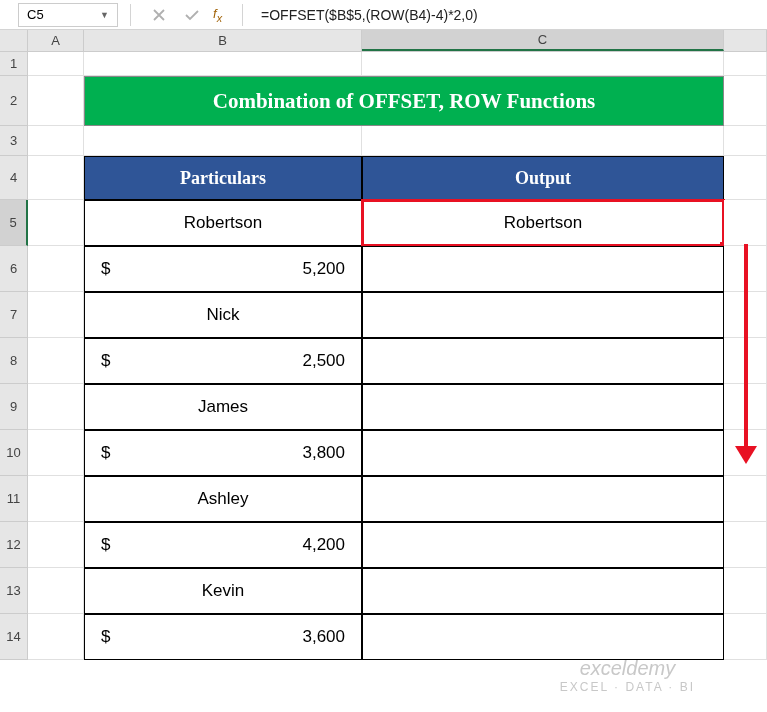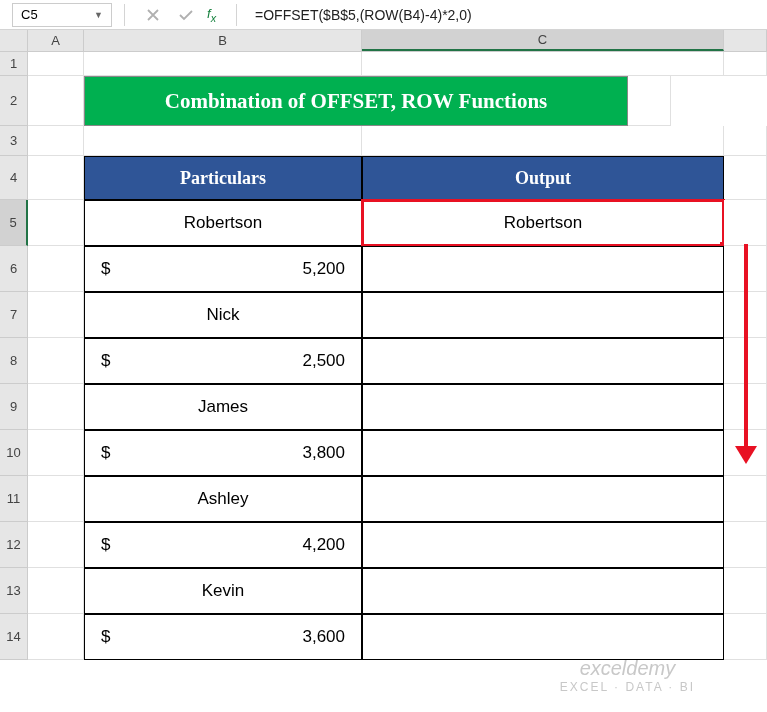--- a/index.html
+++ b/index.html
@@ -20,29 +20,29 @@
     background: #fff;
   }
   .name-box {
     width: 100px;
     height: 24px;
     border: 1px solid #ccc;
     display: flex;
     align-items: center;
     padding: 0 8px;
     font-size: 13px;
-    margin-left: 12px;
+    margin-left: 18px;
     background: #fff;
     justify-content: space-between;
   }
   .name-box .dd { color: #666; font-size: 9px; }
   .fb-divider { width: 1px; height: 22px; background: #d4d4d4; margin: 0 12px; }
   .fb-btn { color: #b0b0b0; font-size: 14px; margin: 0 10px; display: flex; align-items: center; }
   .fb-btn svg { display: block; }
-  .fx-label { font-style: italic; font-size: 13px; color: #15803d; margin: 0 8px 0 4px; }
+  .fx-label { font-style: italic; font-size: 13px; color: #a16207; margin: 0 8px 0 4px; }
   .formula-input {
     flex: 1;
     height: 24px;
     border: none;
     font-size: 14px;
     padding: 0 6px;
     outline: none;
     font-family: 'Segoe UI', Arial, sans-serif;
     color: #222;
   }
@@ -198,21 +198,21 @@
     <div class="row-hdr r1">1</div>
     <div class="cell colA r1"></div>
     <div class="cell colB r1"></div>
     <div class="cell colC r1"></div>
     <div class="cell colD r1"></div>
   </div>
 
   <div class="row r2">
     <div class="row-hdr r2">2</div>
     <div class="cell colA r2"></div>
-    <div class="cell title-cell r2" style="width:544px">Combination of OFFSET, ROW Functions</div>
+    <div class="cell title-cell r2" style="width:640px">Combination of OFFSET, ROW Functions</div>
     <div class="cell colD r2"></div>
   </div>
 
   <div class="row r3">
     <div class="row-hdr r3">3</div>
     <div class="cell colA r3"></div>
     <div class="cell colB r3"></div>
     <div class="cell colC r3"></div>
     <div class="cell colD r3"></div>
   </div>

